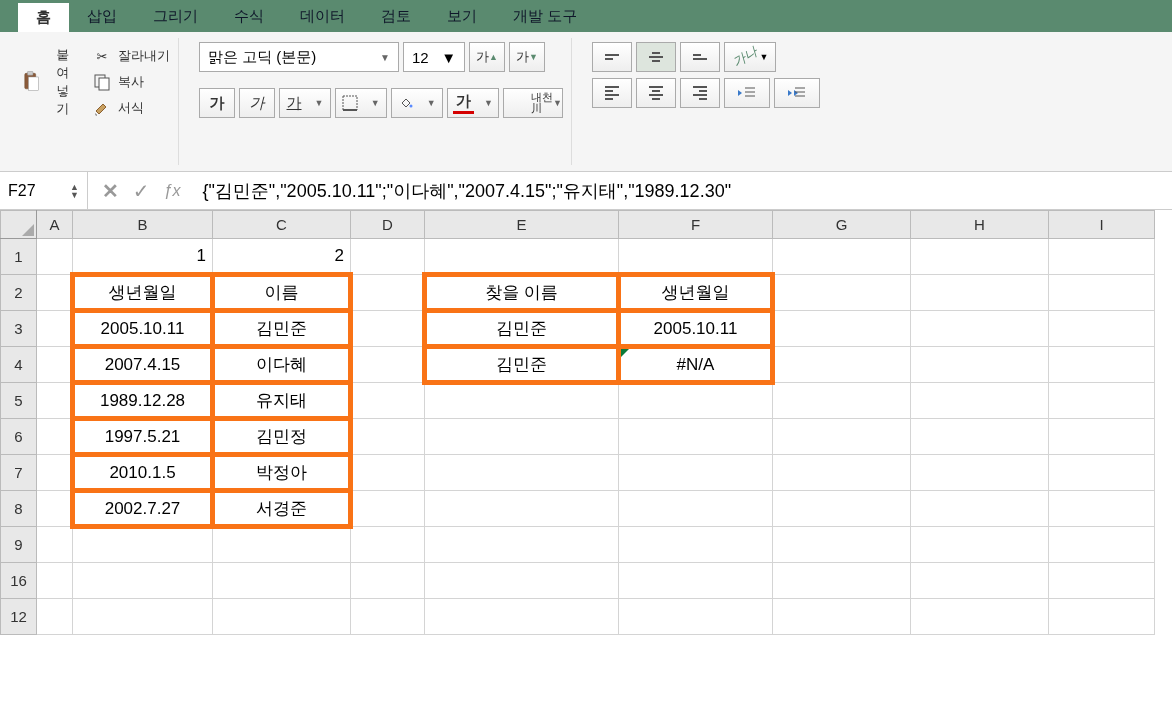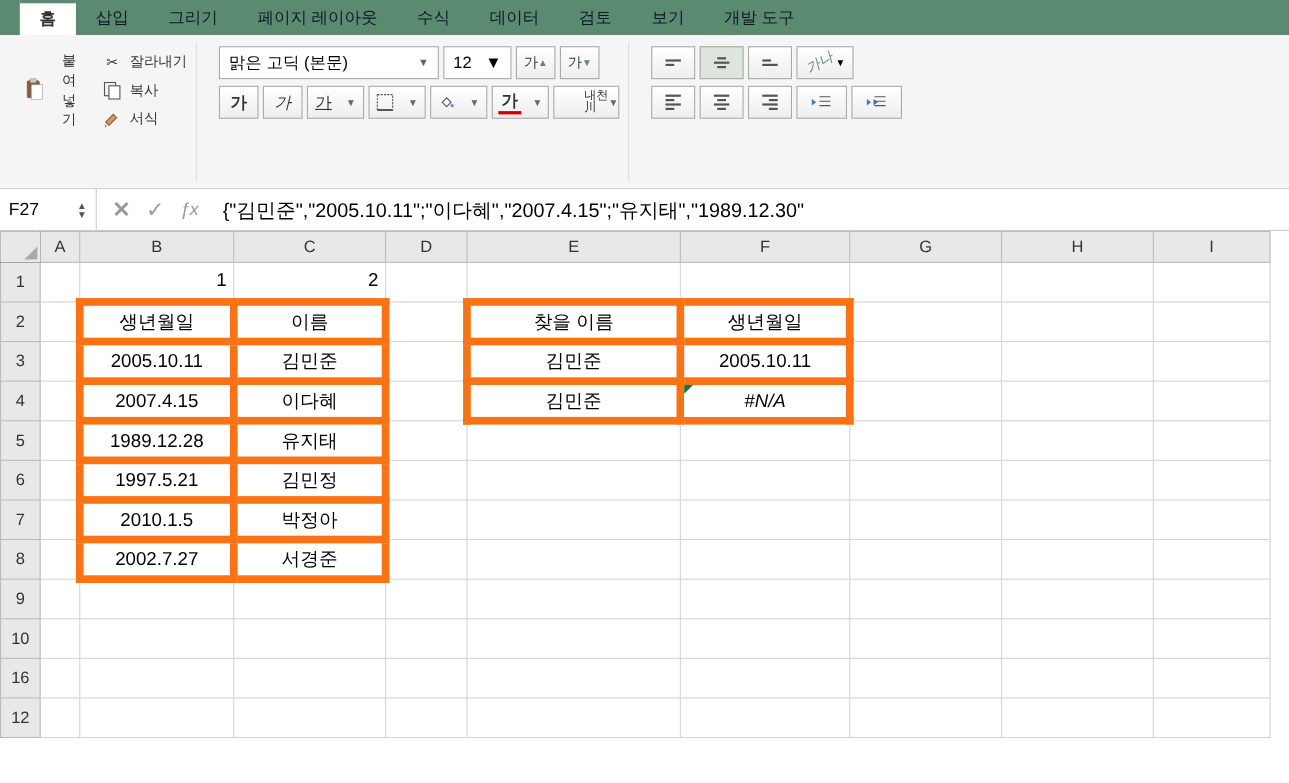--- a/index.html
+++ b/index.html
@@ -85,21 +85,21 @@
       align-items: center;
       gap: 6px;
       font-size: 13px;
       color: #333;
     }
     .clip-action .icon { width: 20px; height: 20px; display: flex; align-items: center; justify-content: center; }
     
     .font-group {
       display: flex;
       flex-direction: column;
-      gap: 6px;
+      gap: 16px;
     }
     .font-row1 {
       display: flex;
       gap: 4px;
       align-items: center;
     }
     .font-select {
       border: 1px solid #aaa;
       background: #fff;
       padding: 4px 8px;
@@ -272,22 +272,22 @@
     .grid td {
       border: 1px solid #d4d4d4;
       height: 36px;
       padding: 0 6px;
       font-size: 17px;
       color: #000;
       text-align: center;
       background: #fff;
     }
     .grid td.numright { text-align: right; }
-    .grid td.bordered { border: 7px solid #f97316; }
-    .grid td.error-marker { position: relative; font-style: italic; }
+    .grid td.bordered { border: 5px solid #f97316; }
+    .grid td.error-marker { position: relative; }
     .grid td.error-marker::before {
       content: '';
       position: absolute;
       left: 0; top: 0;
       border-top: 8px solid #0a7a3a;
       border-right: 8px solid transparent;
     }
     
     
     .cA { width: 36px; }
@@ -299,21 +299,20 @@
     .cG, .cH { width: 138px; }
     .cI { width: 106px; }
   </style>
 </head>
 <body>
 
 <div class="ribbon-tabs">
   <div class="ribbon-tab active">홈</div>
   <div class="ribbon-tab">삽입</div>
   <div class="ribbon-tab">그리기</div>
-  <div class="ribbon-tab">페이지 레이아웃</div>
   <div class="ribbon-tab">수식</div>
   <div class="ribbon-tab">데이터</div>
   <div class="ribbon-tab">검토</div>
   <div class="ribbon-tab">보기</div>
   <div class="ribbon-tab">개발 도구</div>
 </div>
 
 <div class="ribbon-toolbar">
 
   <div class="ribbon-group">
@@ -619,32 +618,20 @@
           <td></td>
           <td></td>
           <td></td>
           <td></td>
           <td></td>
           <td></td>
           <td></td>
           <td></td>
     </tr>
     <tr>
-      <th class="rowh">10</th>
-      <td></td>
-          <td></td>
-          <td></td>
-          <td></td>
-          <td></td>
-          <td></td>
-          <td></td>
-          <td></td>
-          <td></td>
-    </tr>
-    <tr>
       <th class="rowh">16</th>
       <td></td>
           <td></td>
           <td></td>
           <td></td>
           <td></td>
           <td></td>
           <td></td>
           <td></td>
           <td></td>

